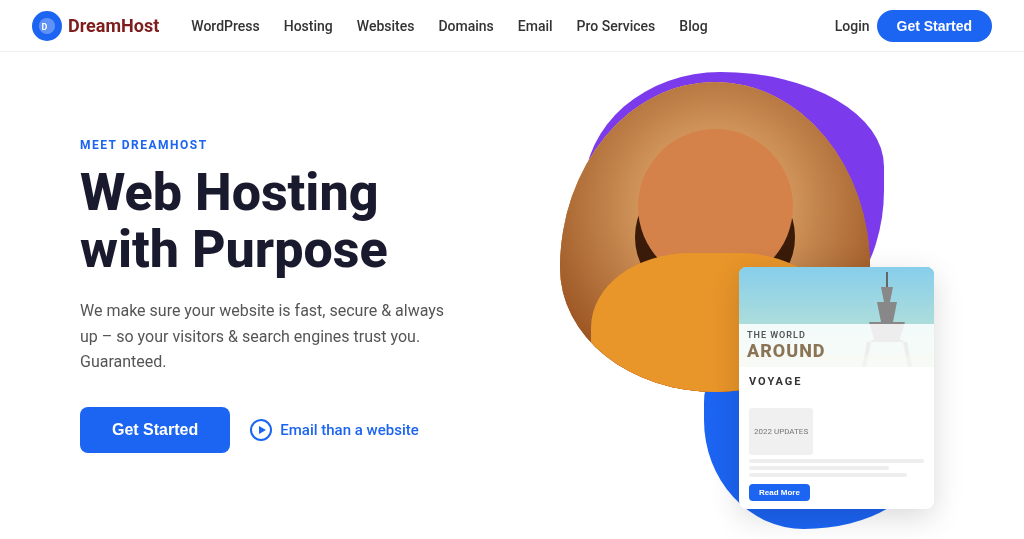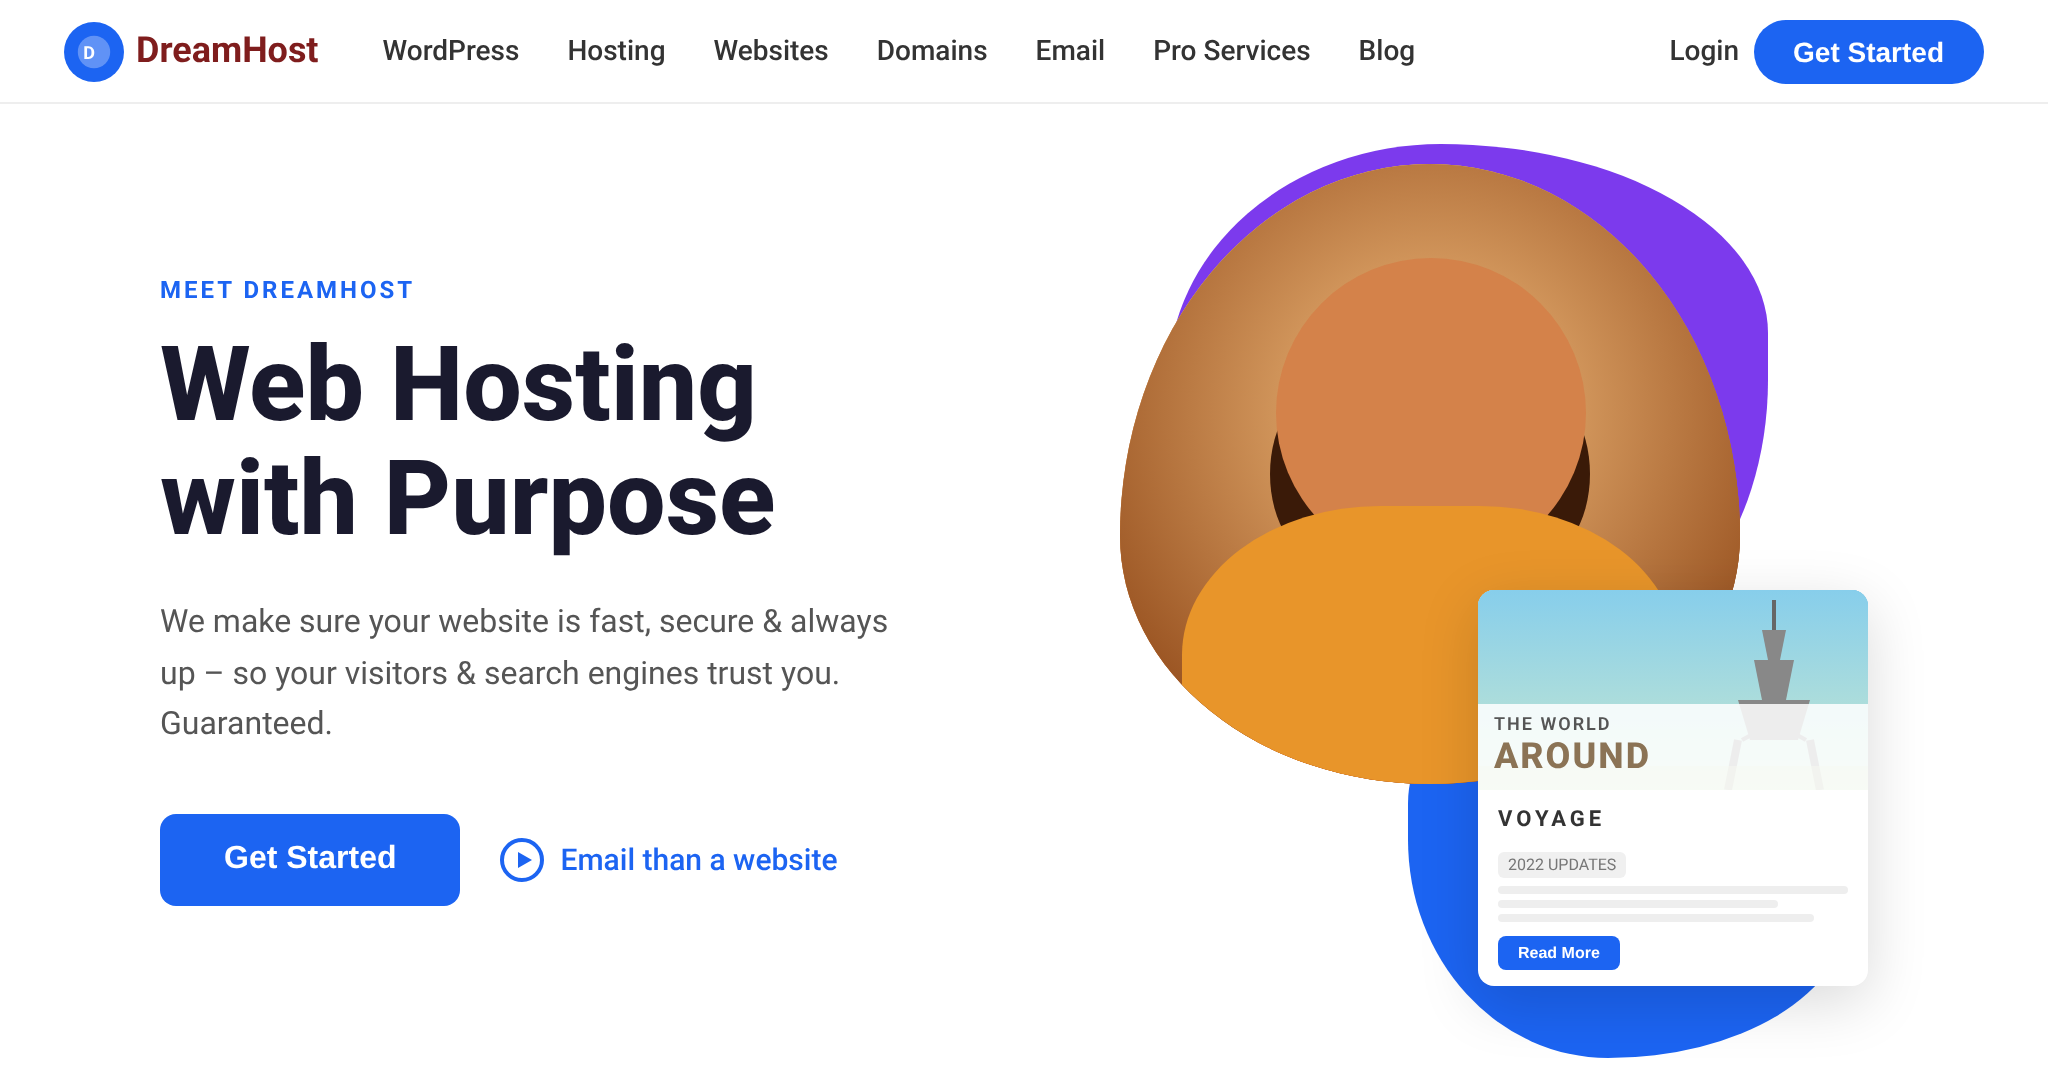--- a/index.html
+++ b/index.html
@@ -74,38 +74,38 @@
       background: #d4824a; border-radius: 50%;
     }
     .person-shape::after {
       content: '';
       position: absolute; top: 55%; left: 10%; width: 80%; height: 60%;
       background: #e8952a; border-radius: 40% 40% 0 0;
     }
 
     
     .website-card {
-      position: absolute; bottom: 46px; right: 10px;
+      position: absolute; bottom: 30px; right: 10px;
       width: 195px; background: #fff;
       border-radius: 8px; box-shadow: 0 8px 30px rgba(0,0,0,0.15);
       overflow: hidden; z-index: 3;
     }
     .card-image-area {
       height: 100px; position: relative; overflow: hidden;
       background: linear-gradient(135deg, #87CEEB 0%, #4a9eca 100%);
     }
     .card-image-overlay {
       position: absolute; bottom: 0; right: 0; left: 0;
       background: rgba(255,255,255,0.85); padding: 6px 8px;
     }
     .card-world-text { font-size: 9px; color: #555; font-weight: 600; letter-spacing: 1px; }
     .card-around-text { font-size: 18px; font-weight: 800; color: #8B7355; letter-spacing: 1px; }
     .card-content { padding: 8px 10px; }
-    .card-voyage { font-size: 11px; font-weight: 700; letter-spacing: 2px; color: #333; margin-bottom: 4px; }
-    .card-badge { font-size: 8px; background: #f0f0f0; padding: 2px 5px; border-radius: 3px; color: #777; margin-bottom: 4px; display: inline-block; }
+    .card-voyage { font-size: 11px; font-weight: 700; letter-spacing: 2px; color: #333; margin-bottom: 20px; }
+    .card-badge { font-size: 8px; background: #f0f0f0; padding: 19px 5px; border-radius: 3px; color: #777; margin-bottom: 4px; display: inline-block; }
     .card-lines { }
     .card-line { height: 4px; background: #eee; border-radius: 2px; margin-bottom: 3px; }
     .card-btn { background: #1c64f2; color: #fff; border: none; padding: 4px 10px; border-radius: 4px; font-size: 8px; font-weight: 600; cursor: pointer; margin-top: 4px; }
 
     
     .eiffel-container {
       position: absolute; top: 0; left: 0; right: 0; bottom: 0;
       display: flex; align-items: center; justify-content: center;
       background: linear-gradient(180deg, #87CEEB 0%, #b8dff0 60%, #c8e8d0 100%);
     }

